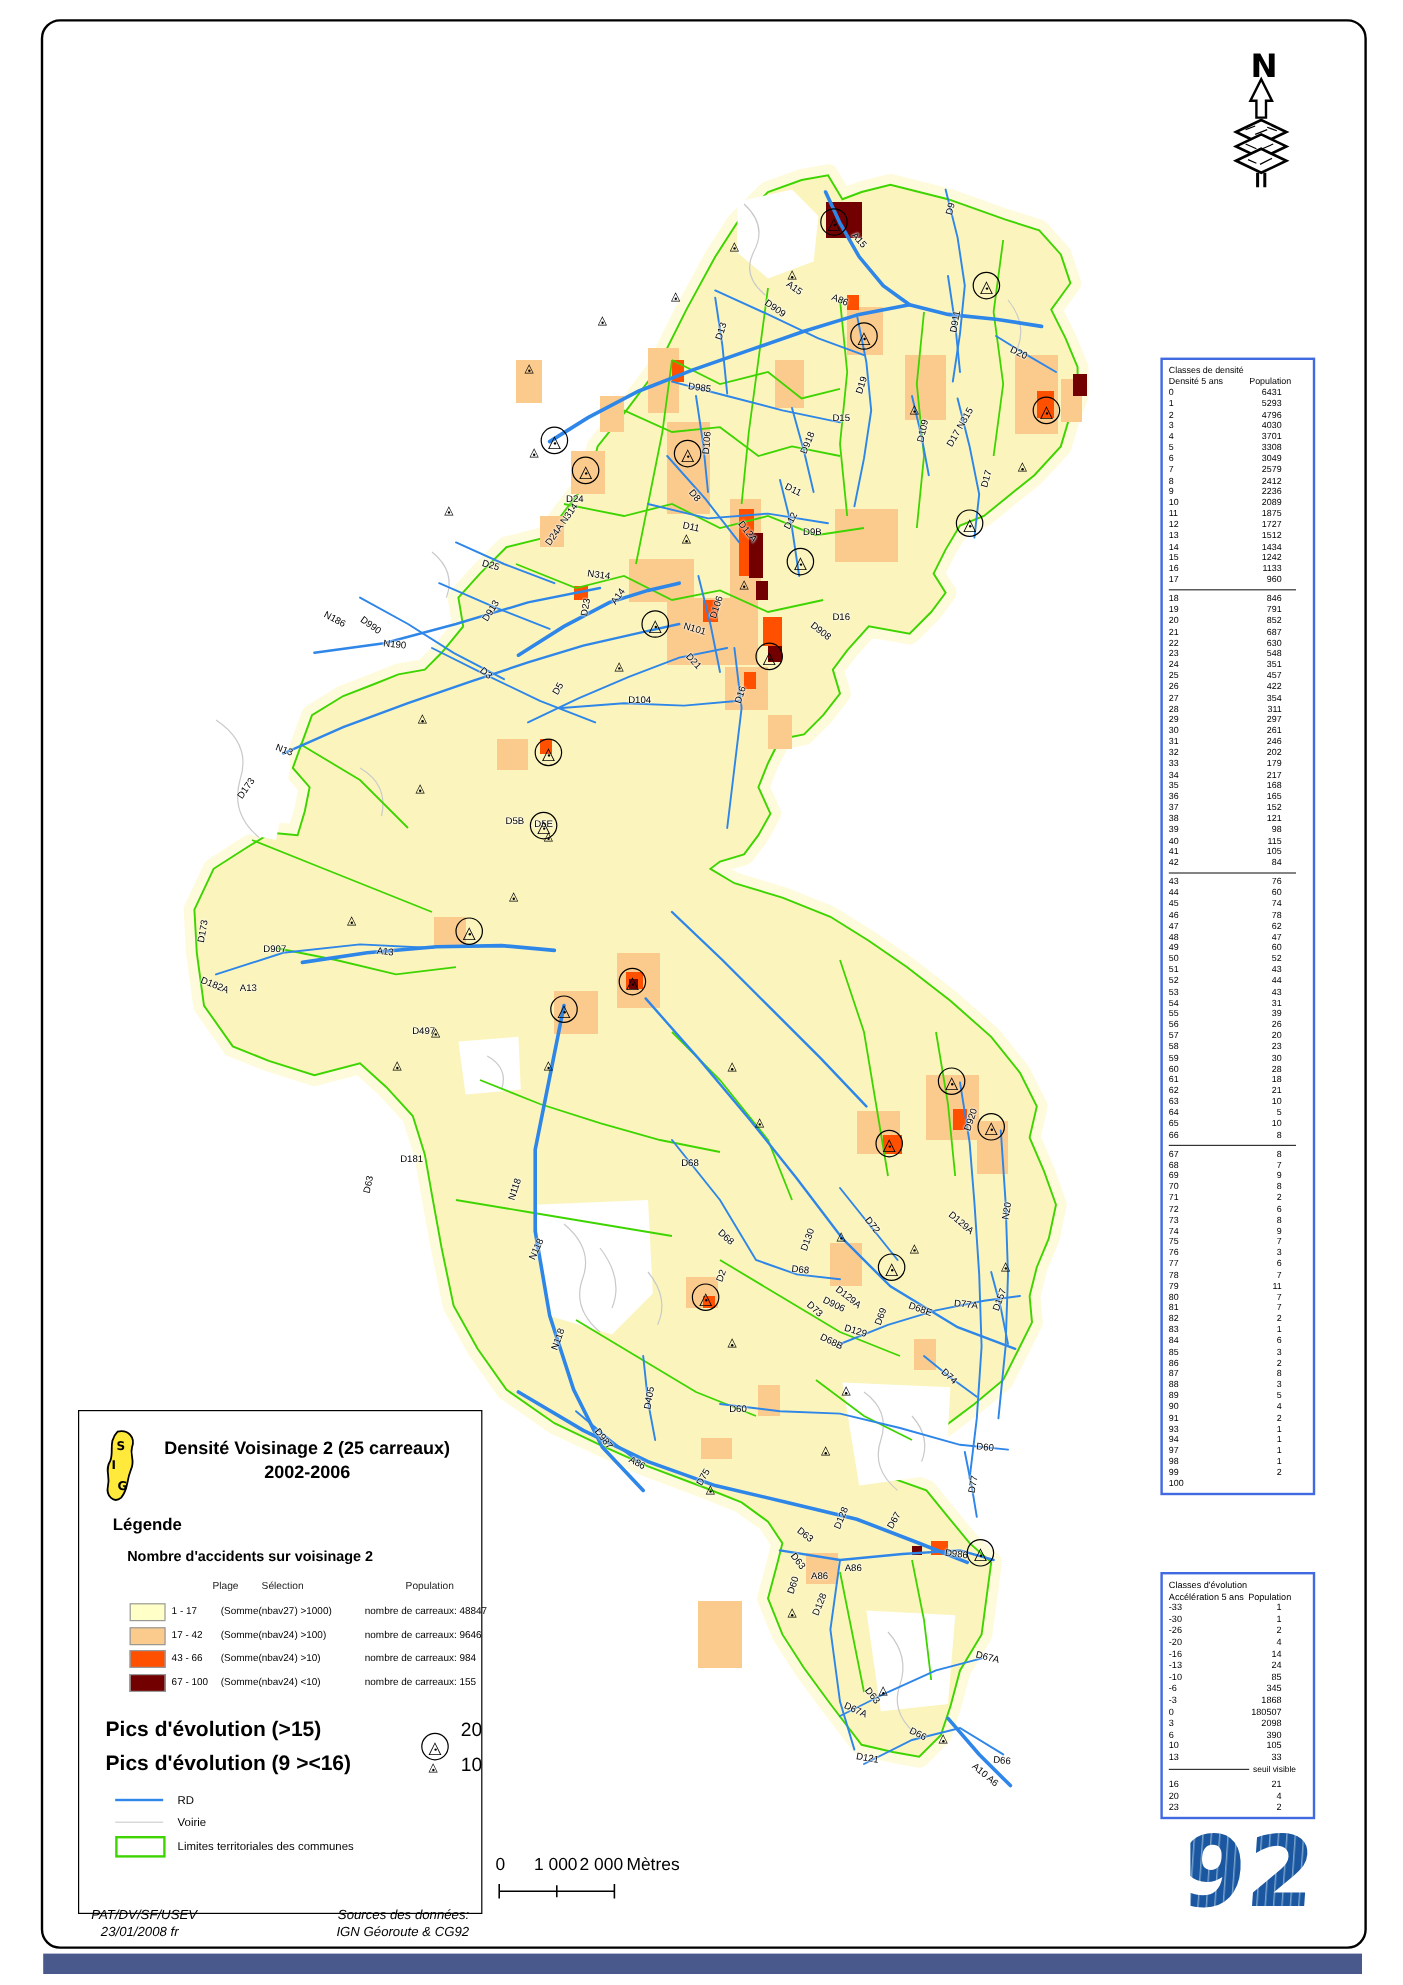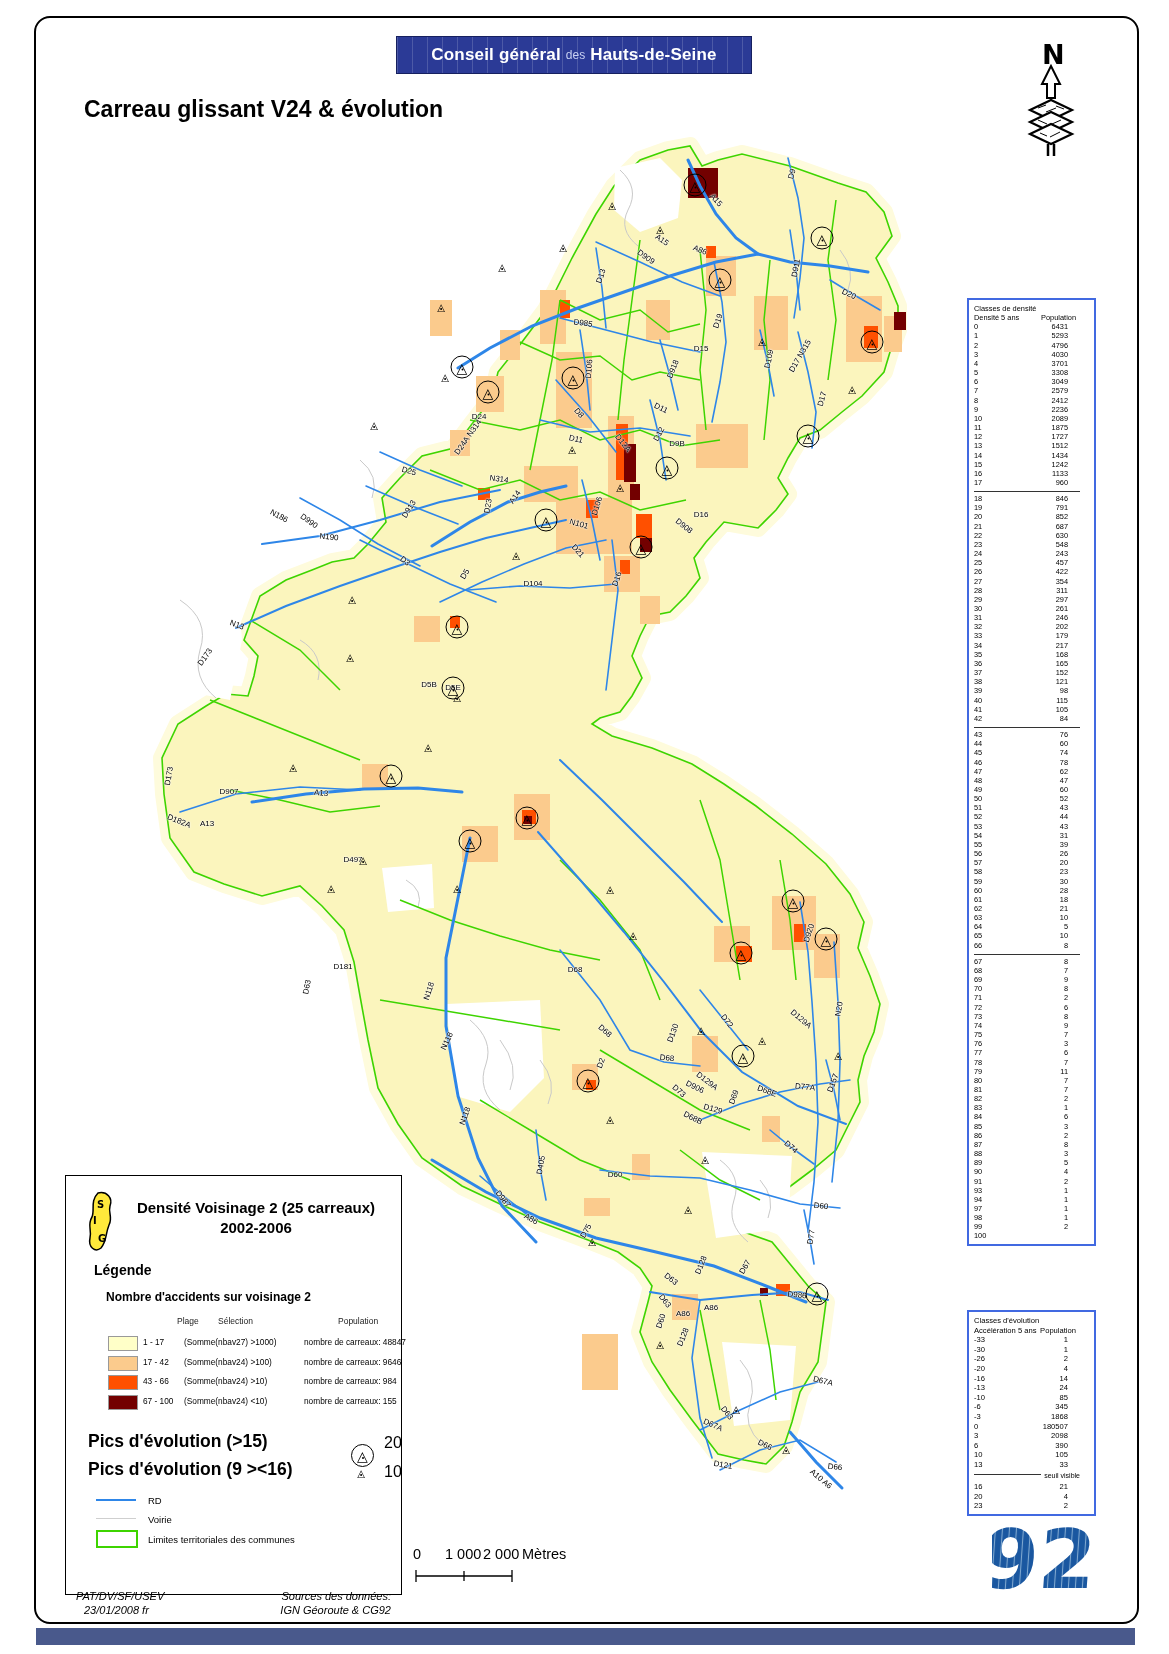--- a/index.html
+++ b/index.html
@@ -411,27 +411,21 @@
       <div class="peak-s" style="left: 516px; top: 556px;">△<i class="dot"></i></div>
       <div class="peak-s" style="left: 352px; top: 600px;">△<i class="dot"></i></div>
       <div class="peak-s" style="left: 428px; top: 748px;">△<i class="dot"></i></div>
       <div class="peak-s" style="left: 610px; top: 1120px;">△<i class="dot"></i></div>
       <div class="peak-s" style="left: 688px; top: 1210px;">△<i class="dot"></i></div>
     </div>
 
   <div class="frame"></div>
   <div class="bottom-strip"></div>
 
-  <div class="banner">
-    <span class="b1">Conseil général</span>
-    <span class="bd">des</span>
-    <span class="b2">Hauts-de-Seine</span>
-  </div>
-
-  <div class="title">Carreau glissant V24 &amp; évolution</div>
+
 
   <svg class="north" width="78" height="122" viewBox="0 0 78 122">
     <text x="30" y="28" font-size="27" font-weight="bold" font-family="DejaVu Sans">N</text>
     <polygon points="39,30 30,48 35,48 35,62 43,62 43,48 48,48" fill="#fff" stroke="#000" stroke-width="2"></polygon>
     <polygon points="18,74 39,64 60,74 39,84" fill="#fff" stroke="#000" stroke-width="2.2"></polygon>
     <path d="M26,72 l8,-3 M34,76 l10,-4 M44,70 l8,3" stroke="#000" stroke-width="1" fill="none"></path>
     <polygon points="18,86 39,76 60,86 39,96" fill="#fff" stroke="#000" stroke-width="2.2"></polygon>
     <path d="M26,84 l9,4 M40,88 l9,-4" stroke="#000" stroke-width="1" fill="none"></path>
     <polygon points="18,98 39,88 60,98 39,108" fill="#fff" stroke="#000" stroke-width="2.2"></polygon>
     <path d="M28,97 l7,3 M38,101 l10,-5" stroke="#000" stroke-width="1" fill="none"></path>
@@ -538,21 +532,21 @@
         <div class="tb-row">
           <span class="c1">22</span>
           <span class="c2">630</span>
         </div>
         <div class="tb-row">
           <span class="c1">23</span>
           <span class="c2">548</span>
         </div>
         <div class="tb-row">
           <span class="c1">24</span>
-          <span class="c2">243</span>
+          <span class="c2">351</span>
         </div>
         <div class="tb-row">
           <span class="c1">25</span>
           <span class="c2">457</span>
         </div>
         <div class="tb-row">
           <span class="c1">26</span>
           <span class="c2">422</span>
         </div>
         <div class="tb-row">

